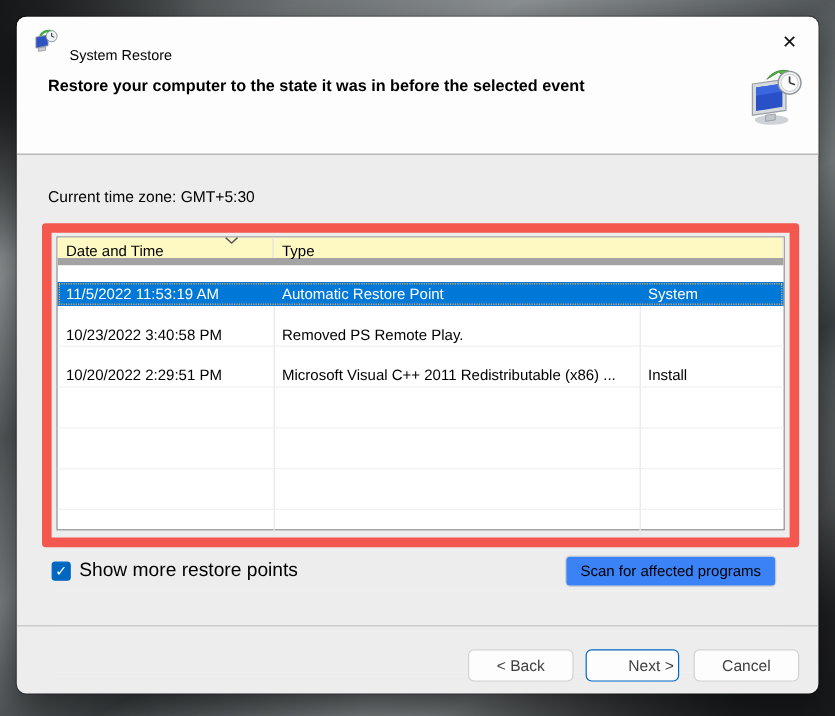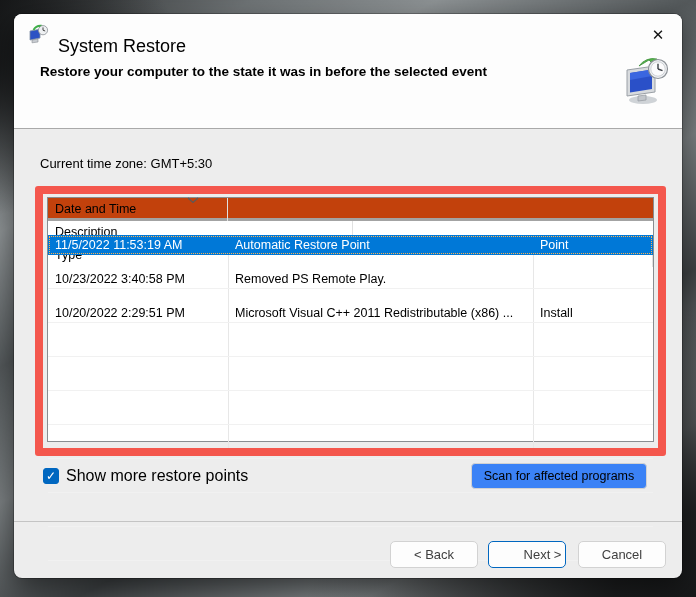--- a/index.html
+++ b/index.html
@@ -17,39 +17,39 @@
   .dialog {
     position:absolute; left:14px; top:14px; width:668px; height:564px;
     background:#ededed; border-radius:8px; overflow:hidden;
     box-shadow:0 10px 28px rgba(0,0,0,.5), 0 0 0 1px rgba(0,0,0,.25);
   }
   
   .headzone { position:absolute; left:0; top:0; right:0; height:115px;
     background:#fdfdfd; border-bottom:1px solid #a9a9a9; }
   .titlebar { position:absolute; left:0; top:0; right:0; height:40px; display:flex; align-items:center; }
   .title-icon { margin-left:15px; width:20px; height:20px; }
-  .title-text { margin-left:9px; font-size:18px;margin-top:24px; }
+  .title-text { margin-left:9px; font-size:12px;margin-top:24px; }
   .close-btn { position:absolute; right:12px; top:9px; width:24px; height:24px;
     display:flex; align-items:center; justify-content:center;
     font-size:15px; font-weight:400; color:#111; cursor:default; }
   .instruction { position:absolute; left:26px; top:50px; width:560px;
     font-size:13.5px; font-weight:bold; }
   .header-icon { position:absolute; right:13px; top:42px; width:48px; height:50px; }
 
   .timezone { position:absolute; left:26px; top:142px; font-size:13px; }
 
   
   .red-frame { position:absolute; left:21px; top:172px; width:631px; height:270px;
     border:8px solid var(--annotation-red); border-radius:3px; pointer-events:none; }
 
   
   .listview { position:absolute; left:33px; top:183px; width:607px; height:245px;
     background:#fff; border:1px solid #898d91; font-size:12.5px; }
-  .lv-header { position:relative; display:flex; height:23px; background:#c2410c;
-    border-bottom:3px solid #a3a3a3;flex-direction:column; }
+  .lv-header { position:relative; display:flex; height:23px; background:#fef9c3;
+    border-bottom:6px solid #a3a3a3; }
   .lv-header .c { line-height:23px; padding-left:7px; border-right:1px solid #e0e0e0; }
   .sort-icon { position:absolute; left:138px; top:-2px; width:14px; height:8px; }
   .lv-body { position:relative; height:220px;
     background-image:linear-gradient(#e7e7e7,#e7e7e7),linear-gradient(#e7e7e7,#e7e7e7);
     background-size:1px 100%,1px 100%; background-position:180px 0,485px 0;
     background-repeat:no-repeat; }
   .lv-row { display:flex; height:20px; border-bottom:1px solid #f1f1f1;margin-top:14px; }
   .lv-row .c { line-height:20px; padding-left:7px; overflow:hidden; white-space:nowrap; }
   .c0 { width:180px; } .c1 { width:305px; } .c2 { flex:1; }
   .lv-row.selected { background:var(--selection-blue); color:#fff; border-bottom:none;
@@ -108,31 +108,30 @@
         <line x1="37" y1="13" x2="37" y2="7.8" stroke="#3a3f45" stroke-width="1.4"></line>
         <line x1="37" y1="13" x2="41.5" y2="14.6" stroke="#3a3f45" stroke-width="1.4"></line>
       </svg>
     </div>
 
     <div class="timezone">Current time zone: GMT+5:30</div>
 
     <div class="listview">
       <div class="lv-header">
         <div class="c c0">Date and Time</div>
-          <div class="c c1">Description</div>
           <div class="c c2">Type</div>
           <svg class="sort-icon" viewBox="0 0 14 8">
           <polyline points="2,2 7,6.5 12,2" fill="none" stroke="#5a5a5a" stroke-width="1.2"></polyline>
         </svg>
       </div>
       <div class="lv-body">
           <div class="lv-row selected">
             <div class="c c0">11/5/2022 11:53:19 AM</div>
             <div class="c c1">Automatic Restore Point</div>
-            <div class="c c2">Point</div>
+            <div class="c c2">System</div>
           </div>
           <div class="lv-row">
             <div class="c c0">10/23/2022 3:40:58 PM</div>
             <div class="c c1">Removed PS Remote Play.</div>
           </div>
           <div class="lv-row">
             <div class="c c0">10/20/2022 2:29:51 PM</div>
             <div class="c c1">Microsoft Visual C++ 2011 Redistributable (x86) ...</div>
             <div class="c c2">Install</div>
           </div>

